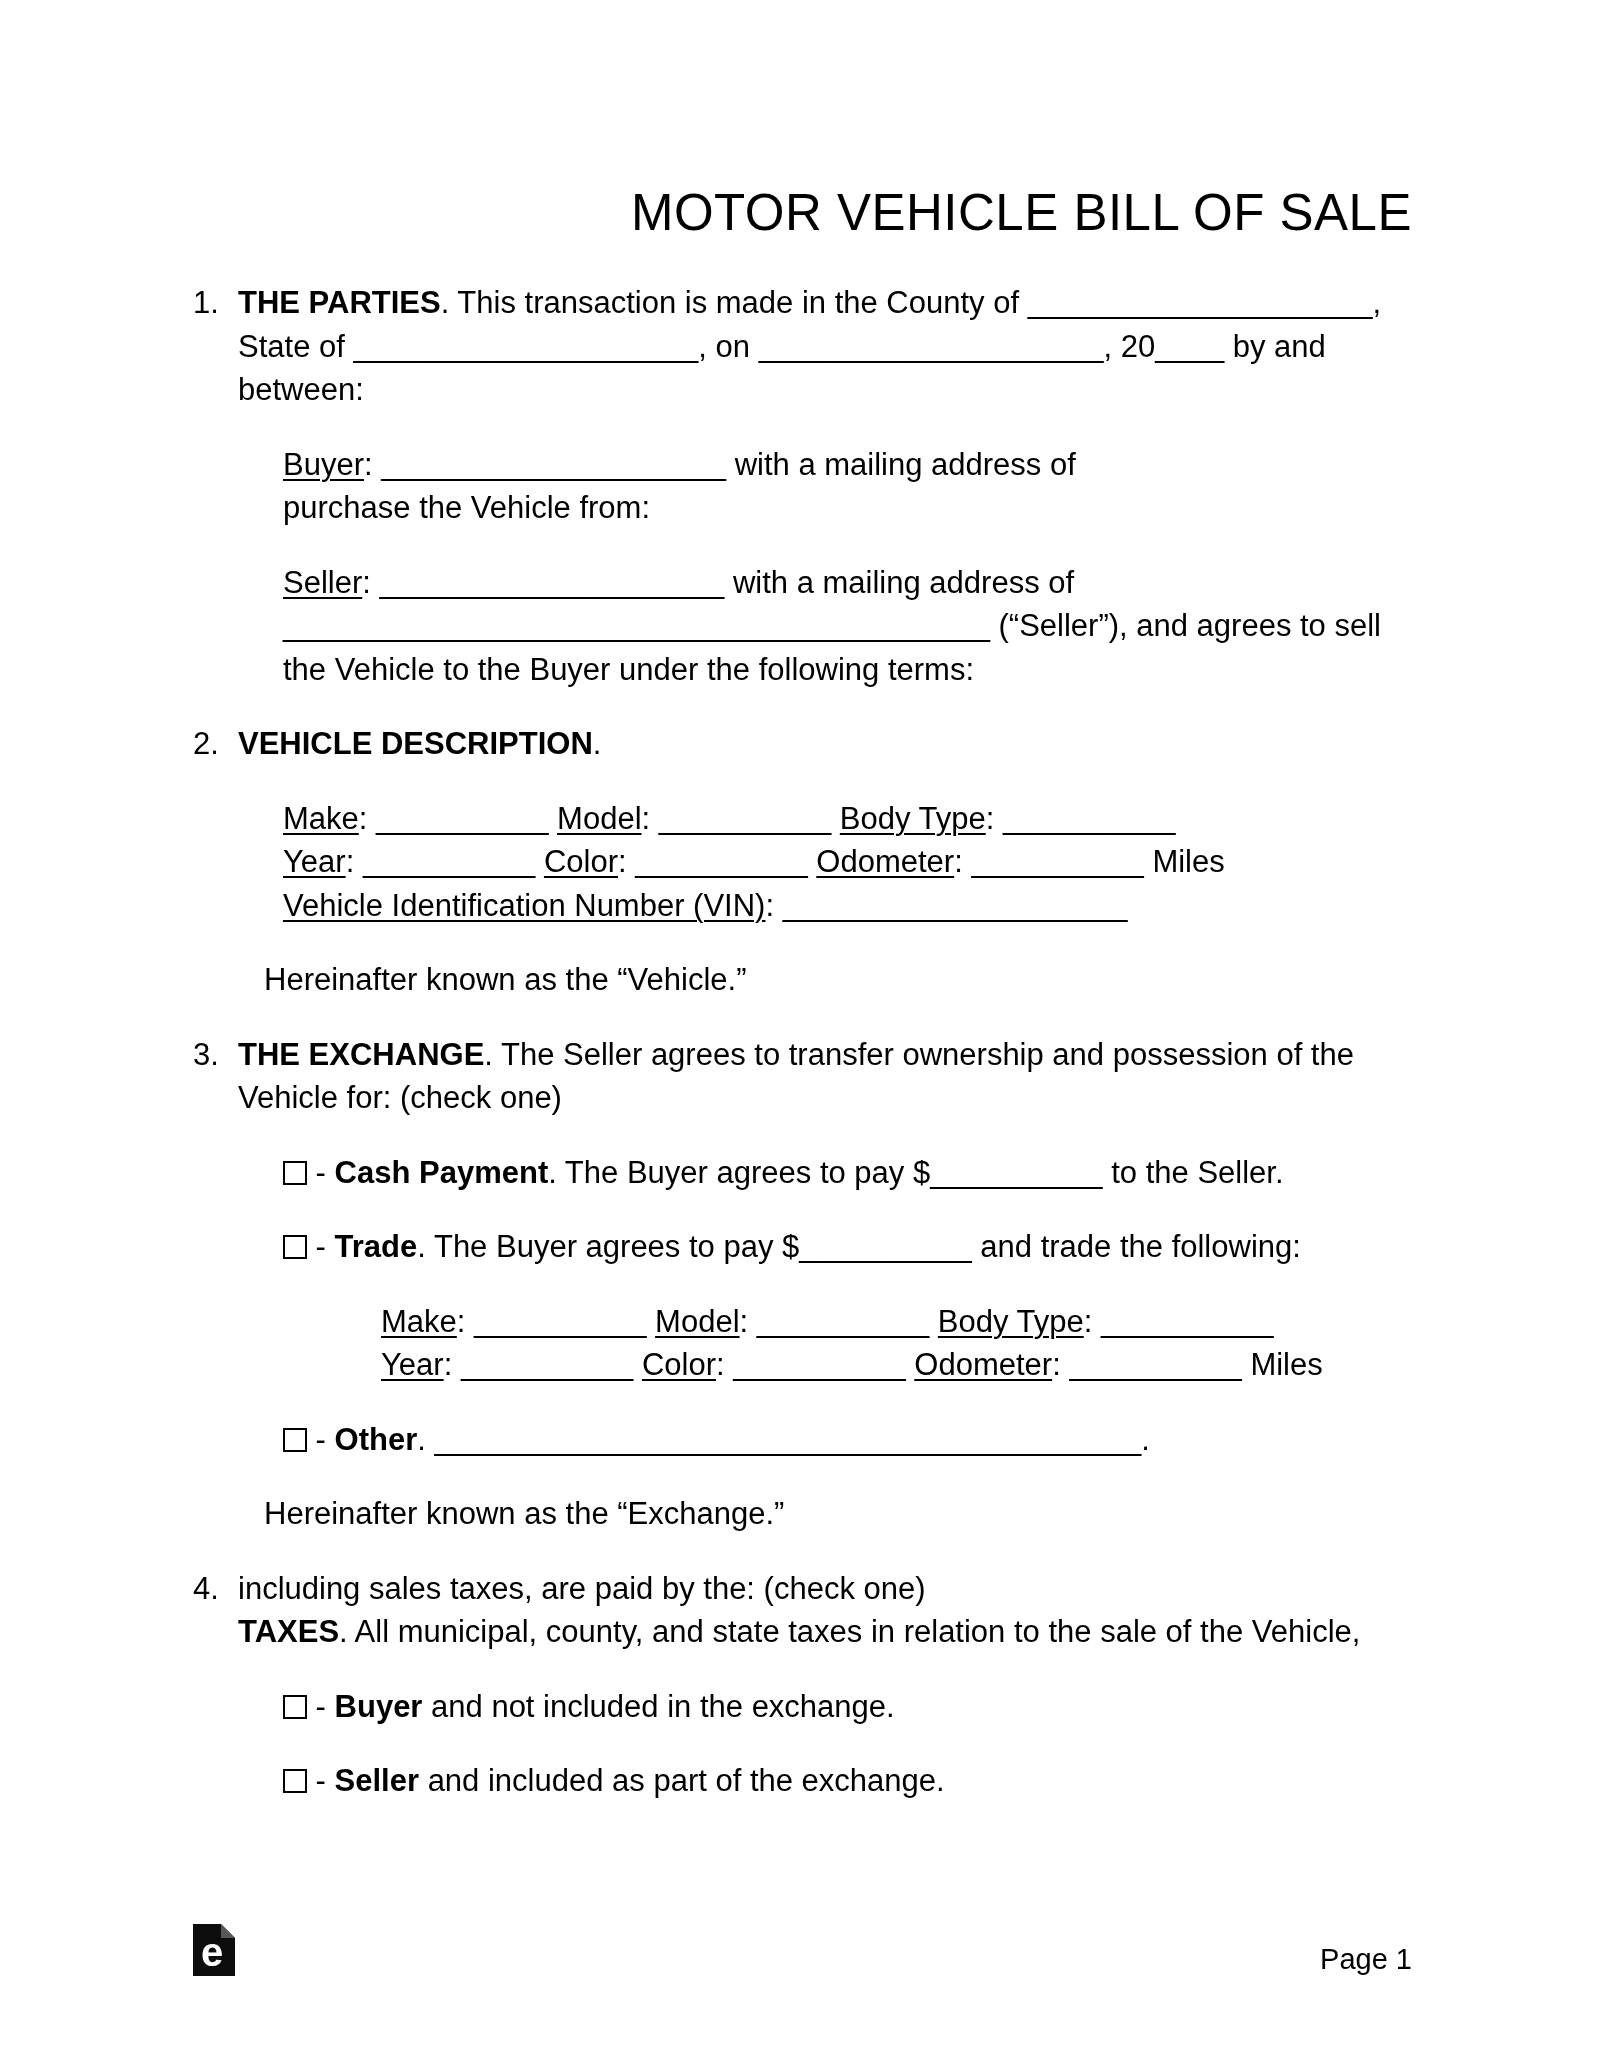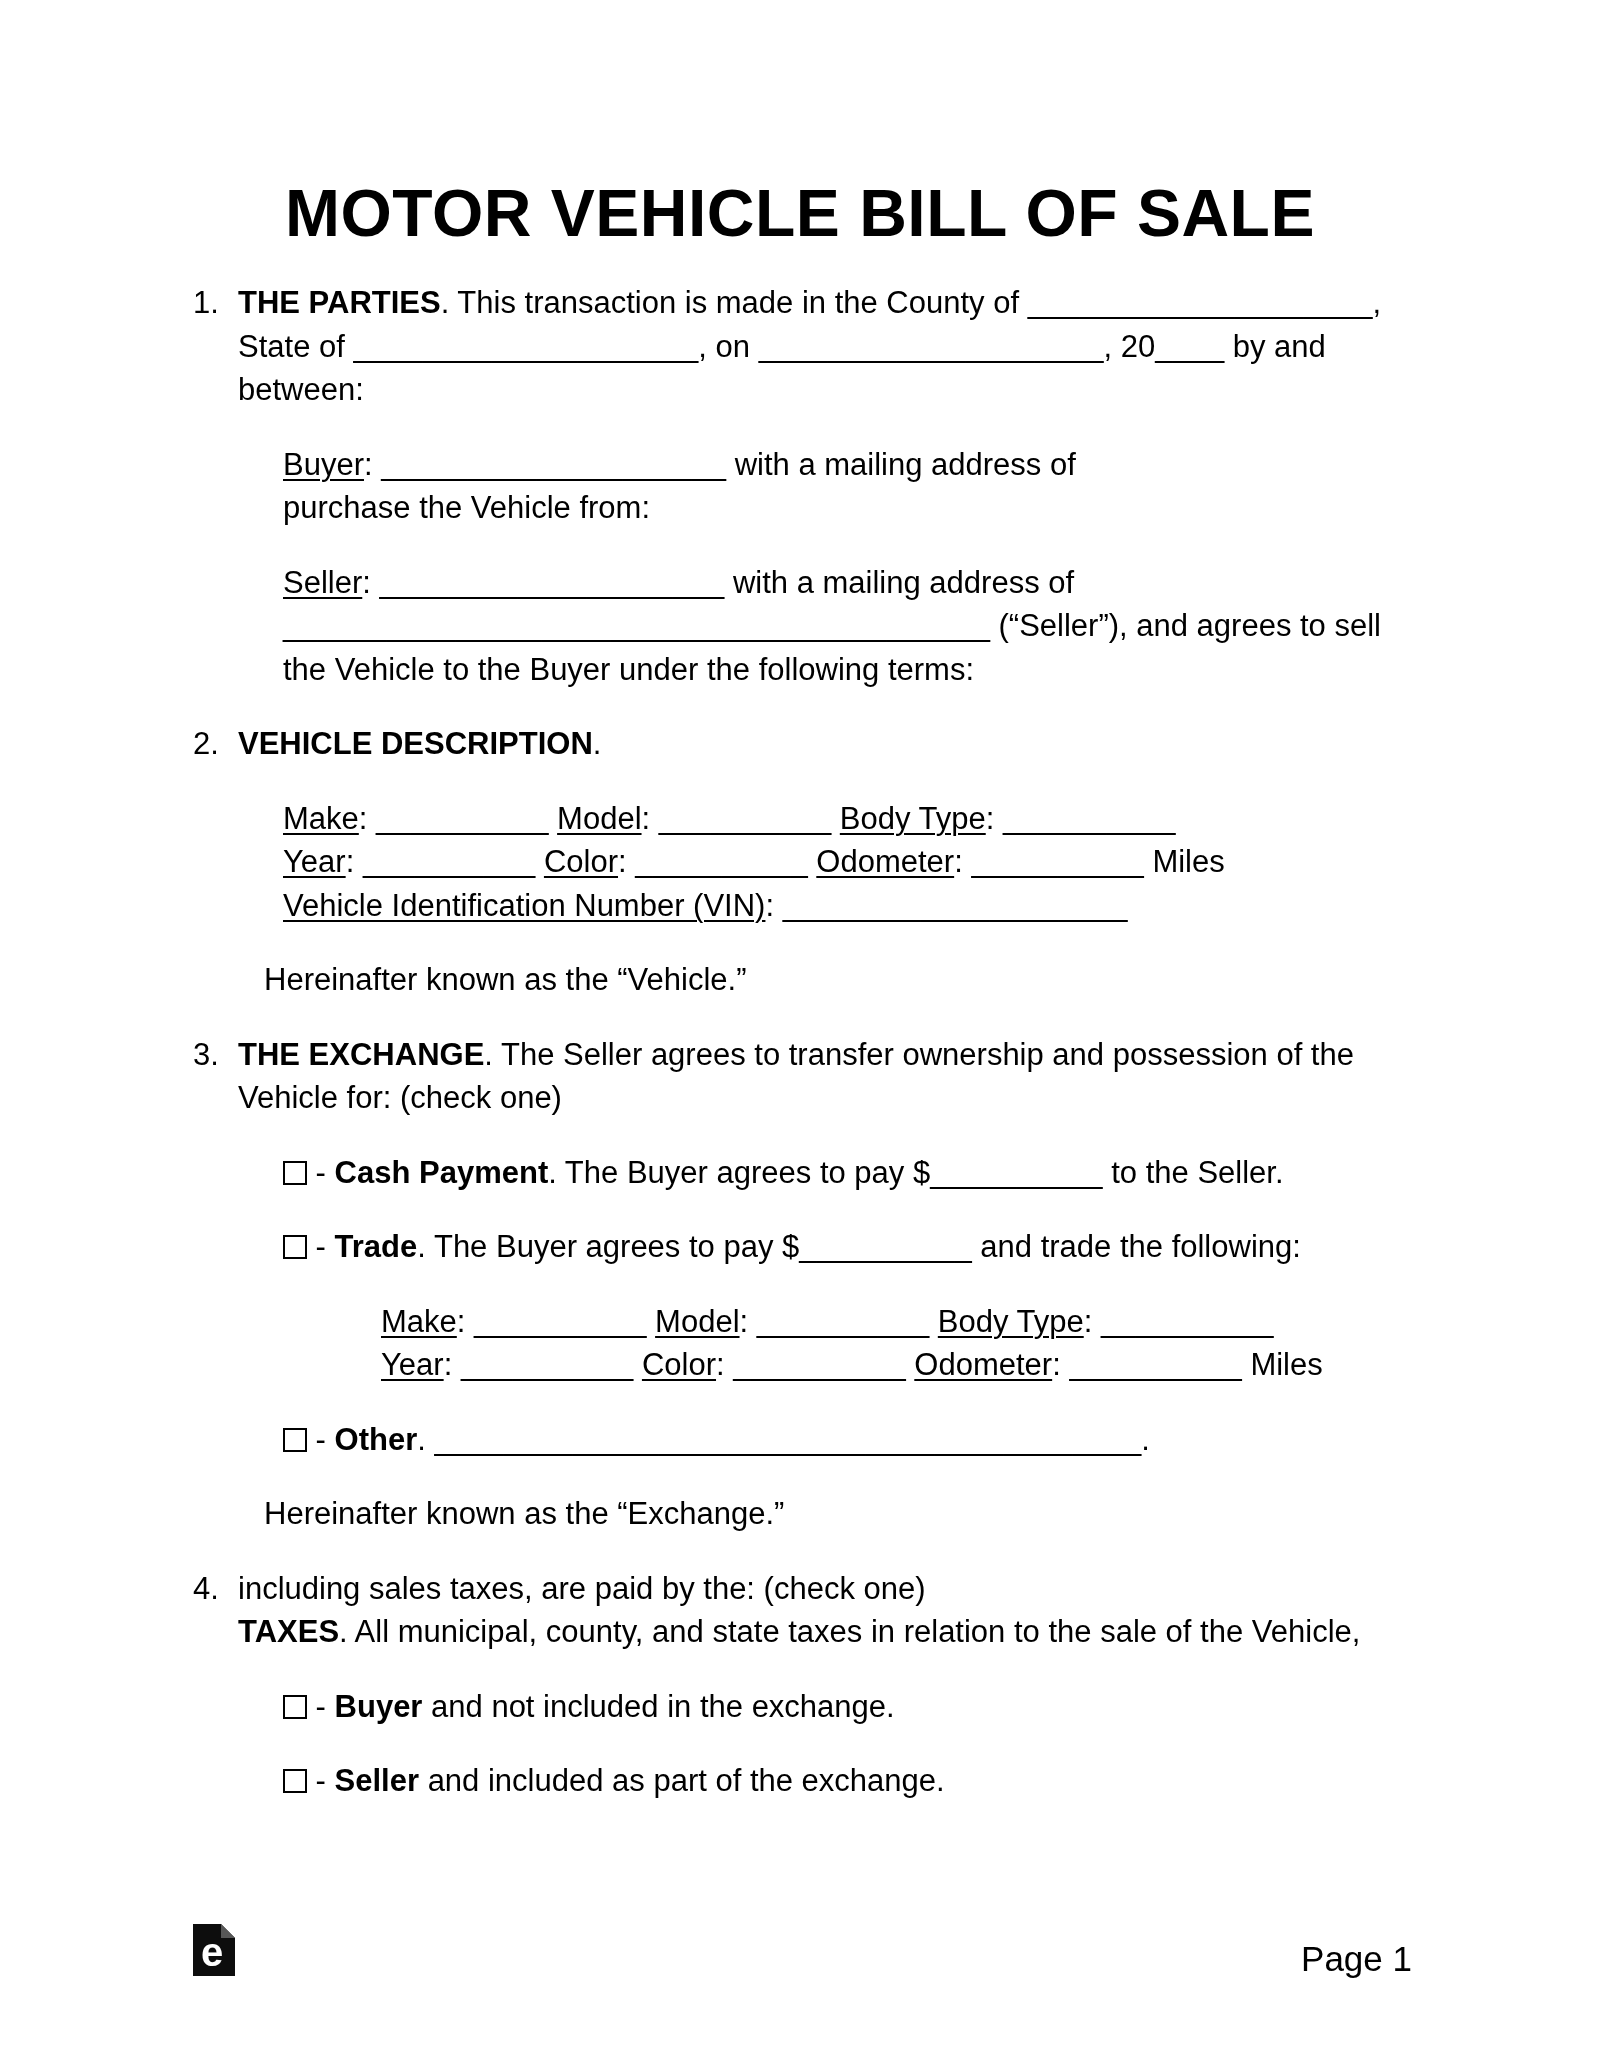--- a/index.html
+++ b/index.html
@@ -14,23 +14,23 @@
   }
   .doc {
     position: absolute;
     left: 188px;
     top: 182px;
     width: 1224px;
     font-size: 31px;
     line-height: 37.5px;
   }
   .title {
-    text-align: center;
-    font-weight: bold;
-    font-size: 66px;
+    text-align: right;
+    font-weight: normal;
+    font-size: 51px;
     line-height: 62px;
     margin: 0 0 40px 0;
     letter-spacing: 0.5px;
   }
   .item { position: relative; padding-left: 50px; margin: 0 0 37px 0; }
   .num  { position: absolute; left: 5px; top: 0; }
   .para { margin: 0 0 37px 0; }
   .ind1 { margin-left: 95px; }
   .ind2 { margin-left: 193px; }
   .hno  { margin-left: 76px; }
@@ -38,21 +38,21 @@
   .b { font-weight: bold; }
   .u { text-decoration: underline; text-decoration-thickness: 2px; text-underline-offset: 4px; }
   .cb {
     display: inline-block;
     width: 20px; height: 20px;
     border: 2.5px solid #000;
     vertical-align: -2px;
     background: #fff;
   }
   .footer-logo { position: absolute; left: 193px; top: 1924px; }
-  .page-num { position: absolute; right: 188px; top: 1942px; font-size: 35px; line-height: 34px; }
+  .page-num { position: absolute; right: 188px; top: 1942px; font-size: 29px; line-height: 34px; }
 </style>
 </head>
 <body>
 
 <div class="page">
   <div class="doc">
 
     <div class="title">MOTOR VEHICLE BILL OF SALE</div>
 
     <div class="item">

